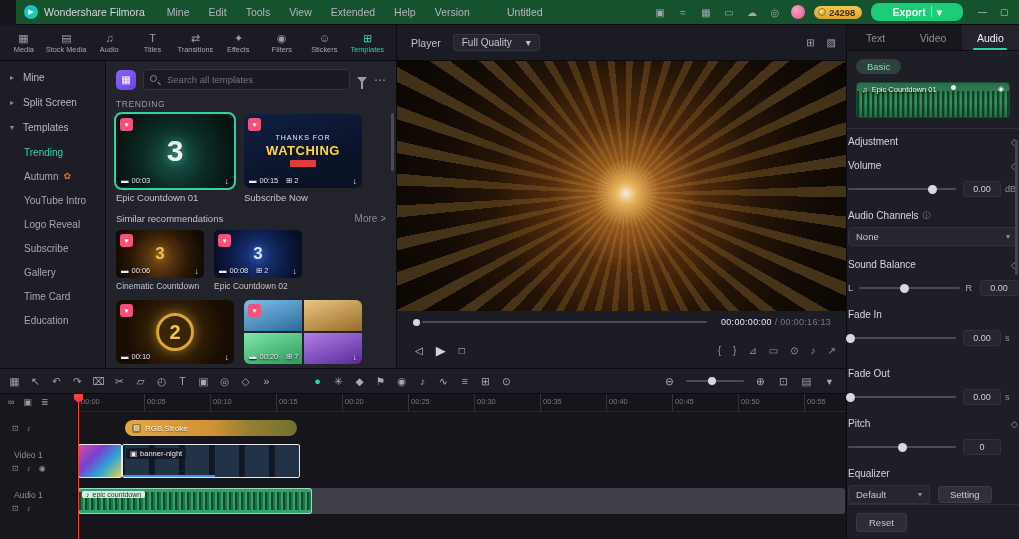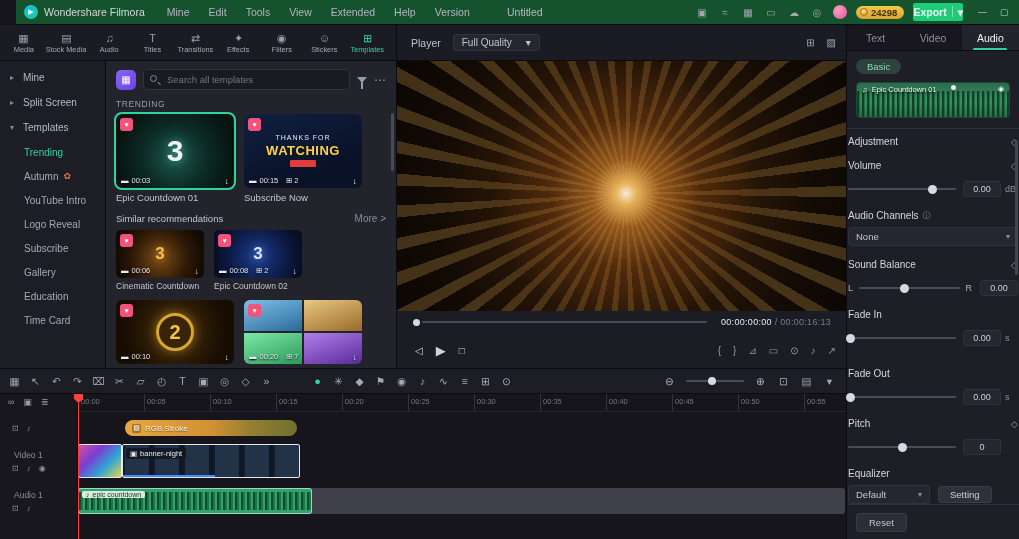--- a/index.html
+++ b/index.html
@@ -17,21 +17,21 @@
   .menus { display:flex; gap:19px; margin-left:22px; color:#b4b4c0; font-size:10.5px; }
   .menus span { cursor:default; }
   .proj { position:absolute; left:50%; transform:translateX(-52%); color:#b9b9c4; font-size:10.5px; }
   .tb-right { position:absolute; right:6px; display:flex; align-items:center; gap:9px; }
   .tb-ic { width:14px; text-align:center; color:#a6a6b2; font-size:10px; }
   .avatar { width:14px; height:14px; border-radius:50%; background:radial-gradient(circle at 35% 35%,#ff9ec2,#e0559a); }
   .coinpill { display:flex; align-items:center; gap:3px; background:linear-gradient(#f2c84d,#d9a62e);
               border-radius:9px; padding:1px 7px 1px 4px; color:#43300a; font-size:9.5px; font-weight:bold; }
   .coin { width:8px; height:8px; border-radius:50%; background:radial-gradient(circle at 35% 35%,#ffe9a0,#c98a12); border:1px solid #a8770e;}
   .exportbtn { display:flex; align-items:flex-start; gap:5px; background:#1ecb77; color:#eafff5;
-               border-radius:2px; padding:3px 0; font-size:10.5px; font-weight:bold; }
+               border-radius:8px; padding:3px 21px; font-size:10.5px; font-weight:bold; }
   .exportbtn .sep { width:1px; height:11px; background:rgba(255,255,255,.45); }
   .winbtns { display:flex; gap:13px; margin-left:6px; color:#c9c9d2; font-size:9px; }
 
   
   .media-toolbar { position:absolute; left:0; top:25px; width:396px; height:36px; background:#1b1b23;
                    border-bottom:1px solid #0b0b0f; display:flex; align-items:center; padding:0 2px; }
   .mtab { width:43px; display:flex; flex-direction:column; align-items:center; gap:1px; cursor:pointer; }
   .mtab .mi { font-size:11px; color:#9d9da9; line-height:12px; }
   .mtab .ml { font-size:8px; color:#a8a8b4; white-space:nowrap; transform:scale(.92); }
   .mtab.active .mi, .mtab.active .ml { color:#2fd3a0; }
@@ -339,24 +339,24 @@
     <div class="sitem">
         <span>Logo Reveal</span>
       </div>
     <div class="sitem">
         <span>Subscribe</span>
       </div>
     <div class="sitem">
         <span>Gallery</span>
       </div>
     <div class="sitem">
+        <span>Time Card</span>
+      </div>
+    <div class="sitem">
         <span>Education</span>
-      </div>
-    <div class="sitem">
-        <span>Time Card</span>
       </div>
   </aside>
 
   <section class="tpanel">
     <div class="search-row">
       <div class="tpl-badge">
           <span>▦</span>
         </div>
       <div class="search">
         <span class="mag"></span>

